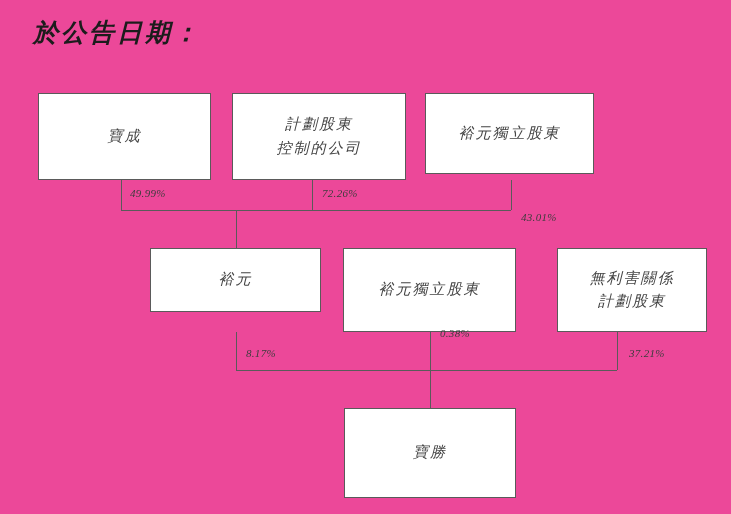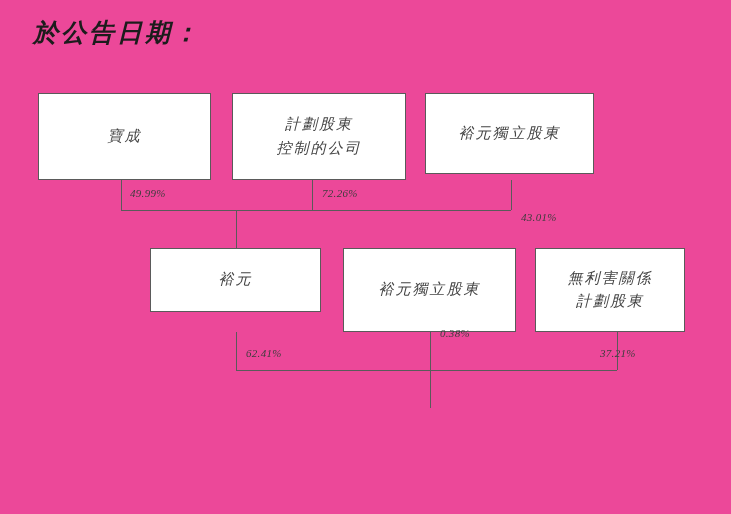--- a/index.html
+++ b/index.html
@@ -113,29 +113,32 @@
   <div class="pct" style="left:521px; top:188px;margin-top:24px;">43.01%</div>
 
   <div class="node" style="left:150px; top:248px; width:171px; height:64px;">
     <span class="node-label">裕元</span>
   </div>
 
   <div class="node" style="left:343px; top:248px; width:173px; height:84px;">
     <span class="node-label">裕元獨立股東</span>
   </div>
 
-  <div class="node" style="left:535px; top:248px; width:150px; height:84px;">
+  <div class="node" style="left:557px; top:248px; width:150px; height:84px;">
     <span class="node-label">無利害關係
 計劃股東</span>
   </div>
 
   <div class="conn-v" style="left:236px; top:332px; height:38px;"></div>
   <div class="conn-v" style="left:430px; top:332px; height:38px;"></div>
   <div class="conn-v" style="left:617px; top:332px; height:38px;"></div>
   <div class="conn-h" style="left:236px; top:370px; width:381px;"></div>
   <div class="conn-v" style="left:430px; top:370px; height:38px;"></div>
 
-  <div class="pct" style="left:246px; top:348px;">62.41%</div>
+  <div class="pct" style="left:246px; top:348px;">8.17%</div>
   <div class="pct" style="left:440px; top:328px;">0.38%</div>
-  <div class="pct" style="left:600px; top:348px;">37.21%</div>
+  <div class="pct" style="left:629px; top:348px;">37.21%</div>
 
+  <div class="node" style="left:344px; top:408px; width:172px; height:90px;">
+    <span class="node-label">寶勝</span>
+  </div>
 
 </div>
 
 </body></html>

